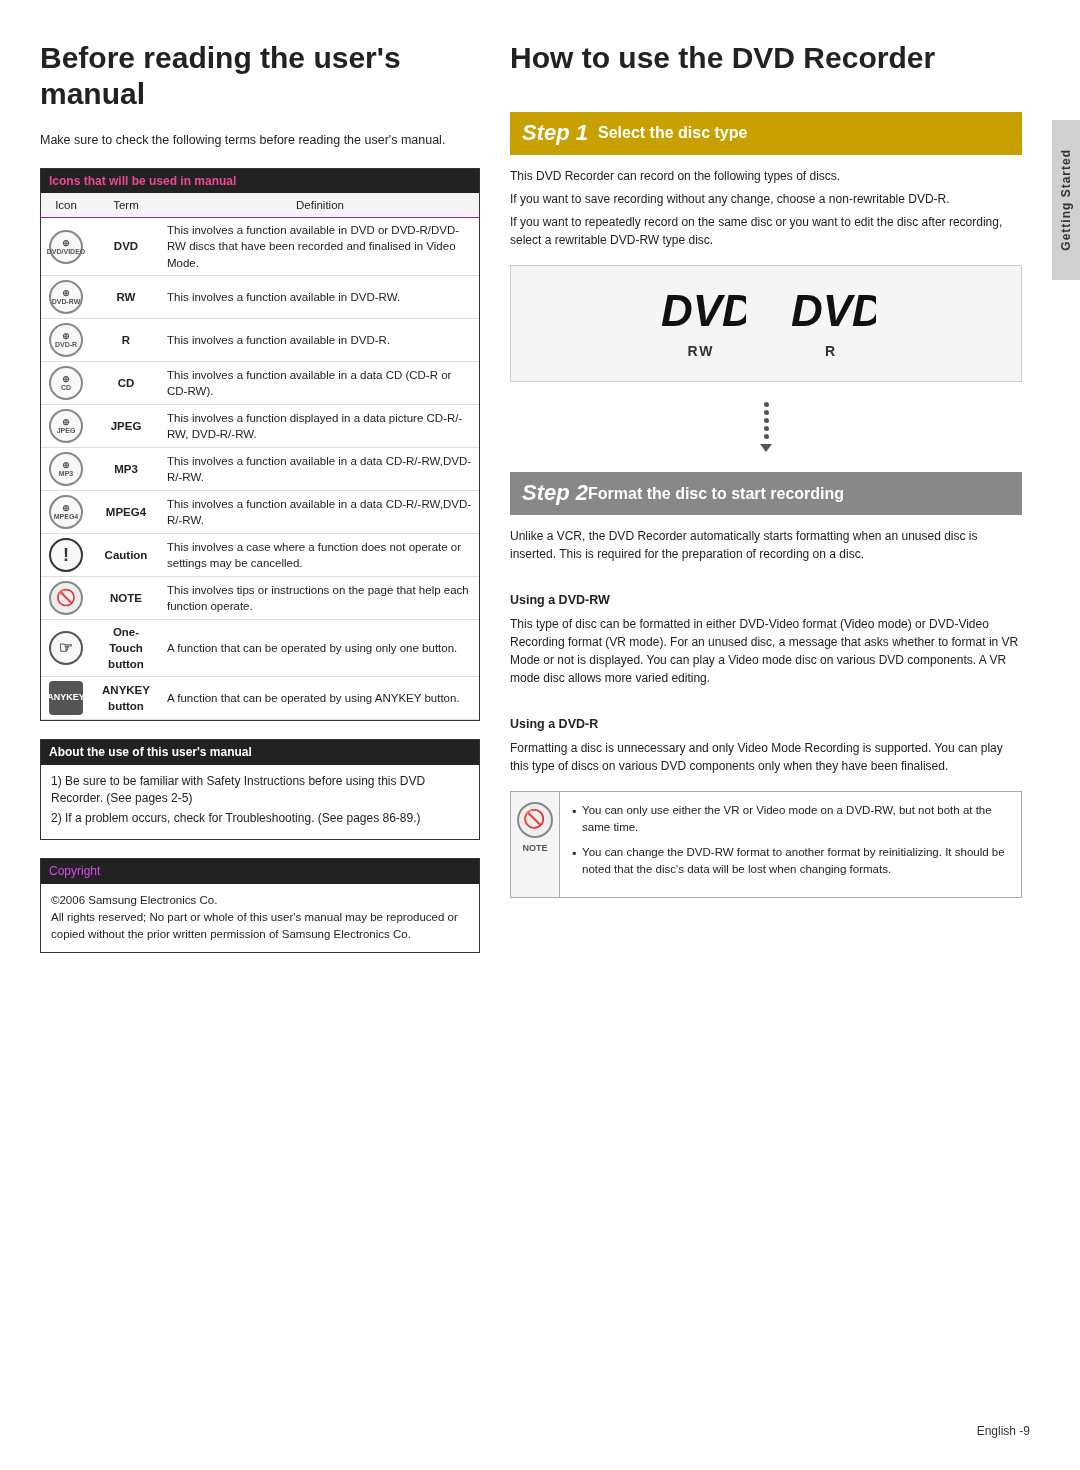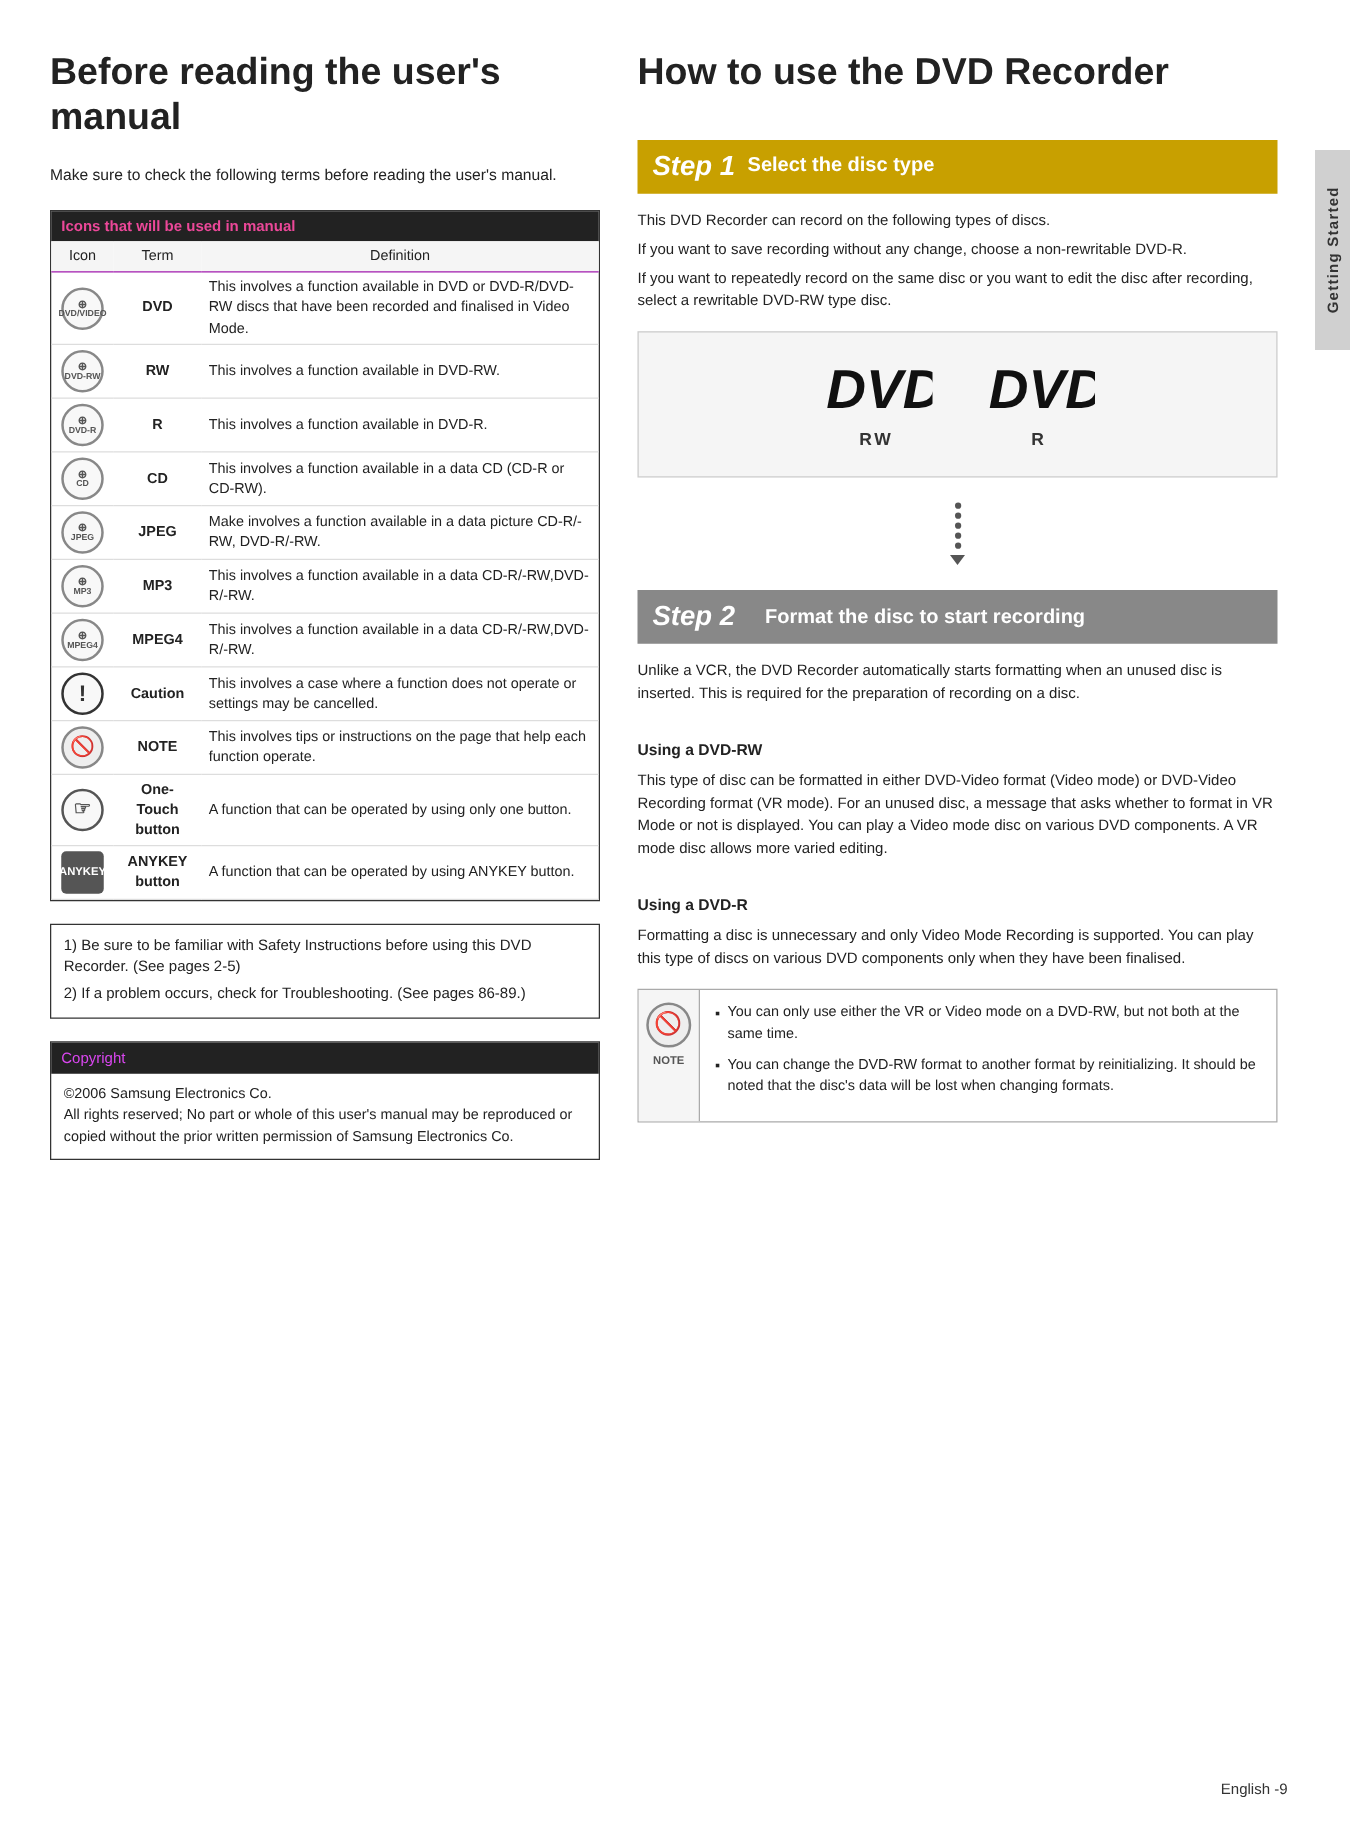--- a/index.html
+++ b/index.html
@@ -269,21 +269,21 @@
     }
 
     
     .step2-box {
       background: #888;
       color: #fff;
       display: flex;
       align-items: center;
       padding: 6px 12px;
       margin-bottom: 12px;
-      gap: 24px;
+      gap: 0;
     }
 
     .sub-section-title {
       font-weight: bold;
       font-size: 12.5px;
       margin-bottom: 4px;
       margin-top: 28px;
     }
 
     
@@ -404,21 +404,21 @@
             </tr>
 
             <tr>
               <td class="icon-cell">
                 <div class="icon-badge" style="flex-direction:column; font-size:7px;">
                   <span style="font-size:9px;">⊕</span>
                   <span>JPEG</span>
                 </div>
               </td>
               <td class="term-cell">JPEG</td>
-              <td>Make involves a function available in a data picture CD-R/-RW, DVD-R/-RW.</td>
+              <td>This involves a function displayed in a data picture CD-R/-RW, DVD-R/-RW.</td>
             </tr>
 
             <tr>
               <td class="icon-cell">
                 <div class="icon-badge" style="flex-direction:column; font-size:7px;">
                   <span style="font-size:9px;">⊕</span>
                   <span>MP3</span>
                 </div>
               </td>
               <td class="term-cell">MP3</td>
@@ -465,20 +465,21 @@
                 <div class="icon-badge anykey-badge">ANYKEY</div>
               </td>
               <td class="term-cell">ANYKEY<br>button</td>
               <td>A function that can be operated by using ANYKEY button.</td>
             </tr>
           </tbody>
         </table>
       </div>
 
       <div class="about-section">
+        <div class="about-section-header">About the use of this user's manual</div>
         <div class="about-content">
           <p>1) Be sure to be familiar with Safety Instructions before using this DVD Recorder. (See pages 2-5)</p>
           <p>2) If a problem occurs, check for Troubleshooting. (See pages 86-89.)</p>
         </div>
       </div>
 
       <div class="copyright-section">
         <div class="copyright-header">Copyright</div>
         <div class="copyright-content">
           <p>©2006 Samsung Electronics Co.<br>All rights reserved; No part or whole of this user's manual may be reproduced or copied without the prior written permission of Samsung Electronics Co.</p>

